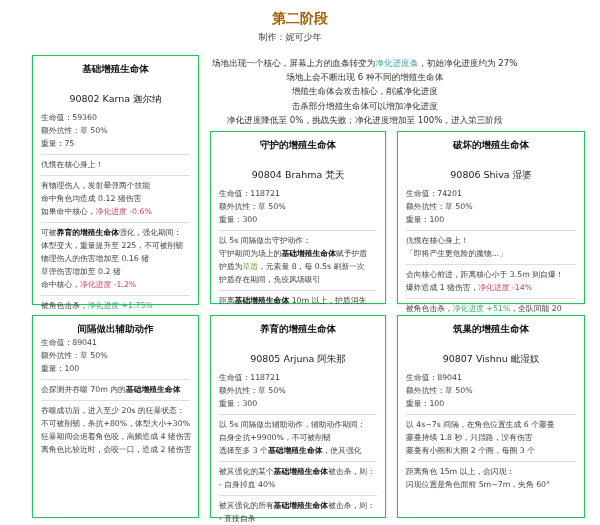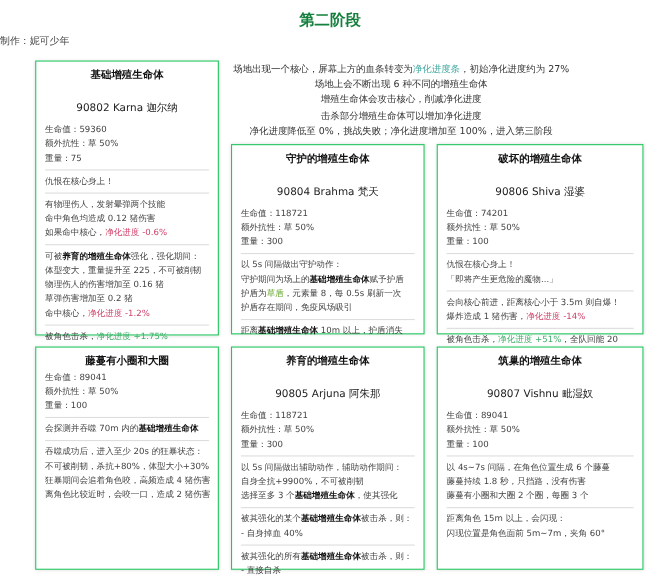--- a/index.html
+++ b/index.html
@@ -1,18 +1,18 @@
 <!DOCTYPE html>
 <html><head>
 <meta charset="utf-8">
 <style>
   html,body{margin:0;padding:0;background:#fff;}
   body{width:600px;height:525px;position:relative;overflow:hidden;font-family:"DejaVu Sans","Liberation Sans",sans-serif;color:#333;}
-  .title{position:absolute;left:0;width:600px;top:10px;text-align:center;font-size:14px;font-weight:bold;color:#15803d;}
-  .author{position:absolute;left:0;width:580px;top:31px;text-align:left;font-size:9px;color:#444;}
+  .title{position:absolute;left:0;width:600px;top:10px;text-align:center;font-size:14px;font-weight:bold;color:#a16207;}
+  .author{position:absolute;left:0;width:580px;top:31px;text-align:center;font-size:9px;color:#444;}
   .intro{position:absolute;left:212px;top:56px;font-size:8.6px;line-height:14.2px;color:#333;text-align:center;}
   .box{position:absolute;border:1px solid #22c55e;background:#fff;box-shadow:0 0 3px rgba(0,0,0,0.15);box-sizing:border-box;padding:6px 8px;}
   .box .name{text-align:center;font-weight:bold;font-size:9.5px;color:#111;line-height:14px;}
   .box .code{text-align:center;font-size:9.5px;color:#222;line-height:15px;margin-bottom:5px;margin-top:15px;}
   .box .stat{font-size:7.8px;line-height:13px;color:#444;}
   .box .sep{border-top:1px solid #ddd;margin:4px 0 3px 0;}
   .box .line{font-size:7.8px;line-height:13px;color:#444;white-space:nowrap;}
   .teal{color:#3fa8a0;}
   .red{color:#d0426a;}
   .green{color:#3fae6a;}
@@ -80,21 +80,21 @@
   <div class="line teal">仇恨在核心身上！</div>
   <div class="line">「即将产生更危险的魔物...」</div>
   <div class="sep"></div>
   <div class="line">会向核心前进，距离核心小于 3.5m 则自爆！</div>
   <div class="line"><span>爆炸造成 1 猪伤害，</span><span class="red">净化进度</span><span class="red"> -14%</span></div>
   <div class="sep"></div>
   <div class="line"><span>被角色击杀，</span><span class="green">净化进度</span><span class="green"> +51%</span><span>，全队回能 20</span></div>
 </div>
 
 <div class="box" style="left:32px;top:315px;width:167px;height:203px;">
-  <div class="name">藤蔓有小圈和大圈</div>
+  <div class="name">间隔做出辅助动作</div>
   <div class="stat">生命值：89041</div>
   <div class="stat">额外抗性：草 50%</div>
   <div class="stat">重量：100</div>
   <div class="sep"></div>
   <div class="line"><span>会探测并吞噬 70m 内的</span><b>基础增殖生命体</b></div>
   <div class="sep"></div>
   <div class="line">吞噬成功后，进入至少 20s 的狂暴状态：</div>
   <div class="line">不可被削韧，杀抗+80%，体型大小+30%</div>
   <div class="line">狂暴期间会追着角色咬，高频造成 4 猪伤害</div>
   <div class="line">离角色比较近时，会咬一口，造成 2 猪伤害</div>

